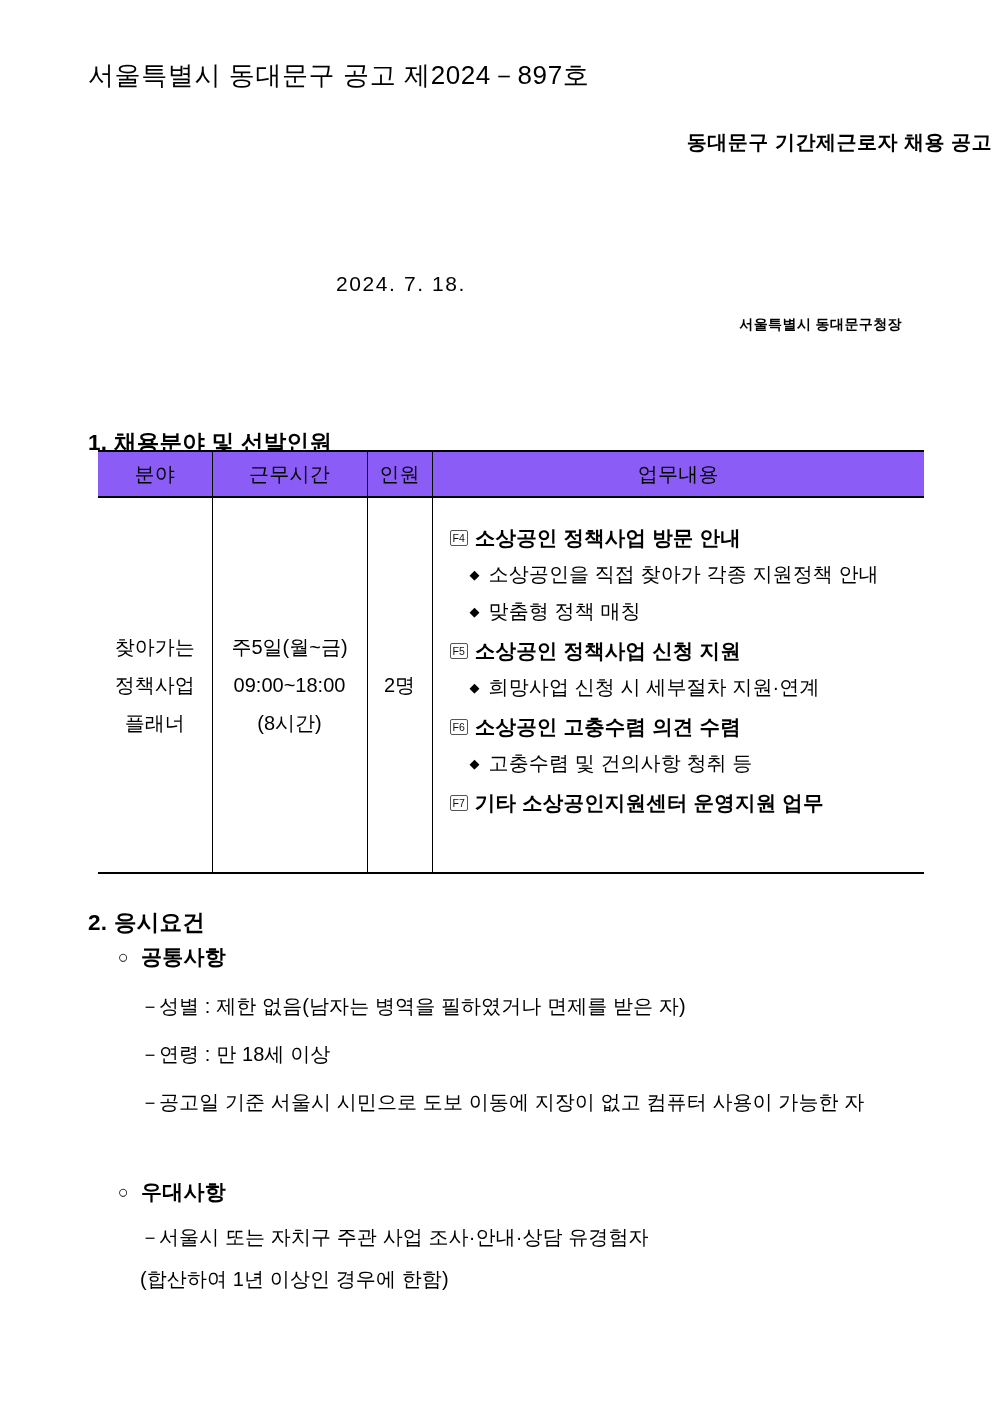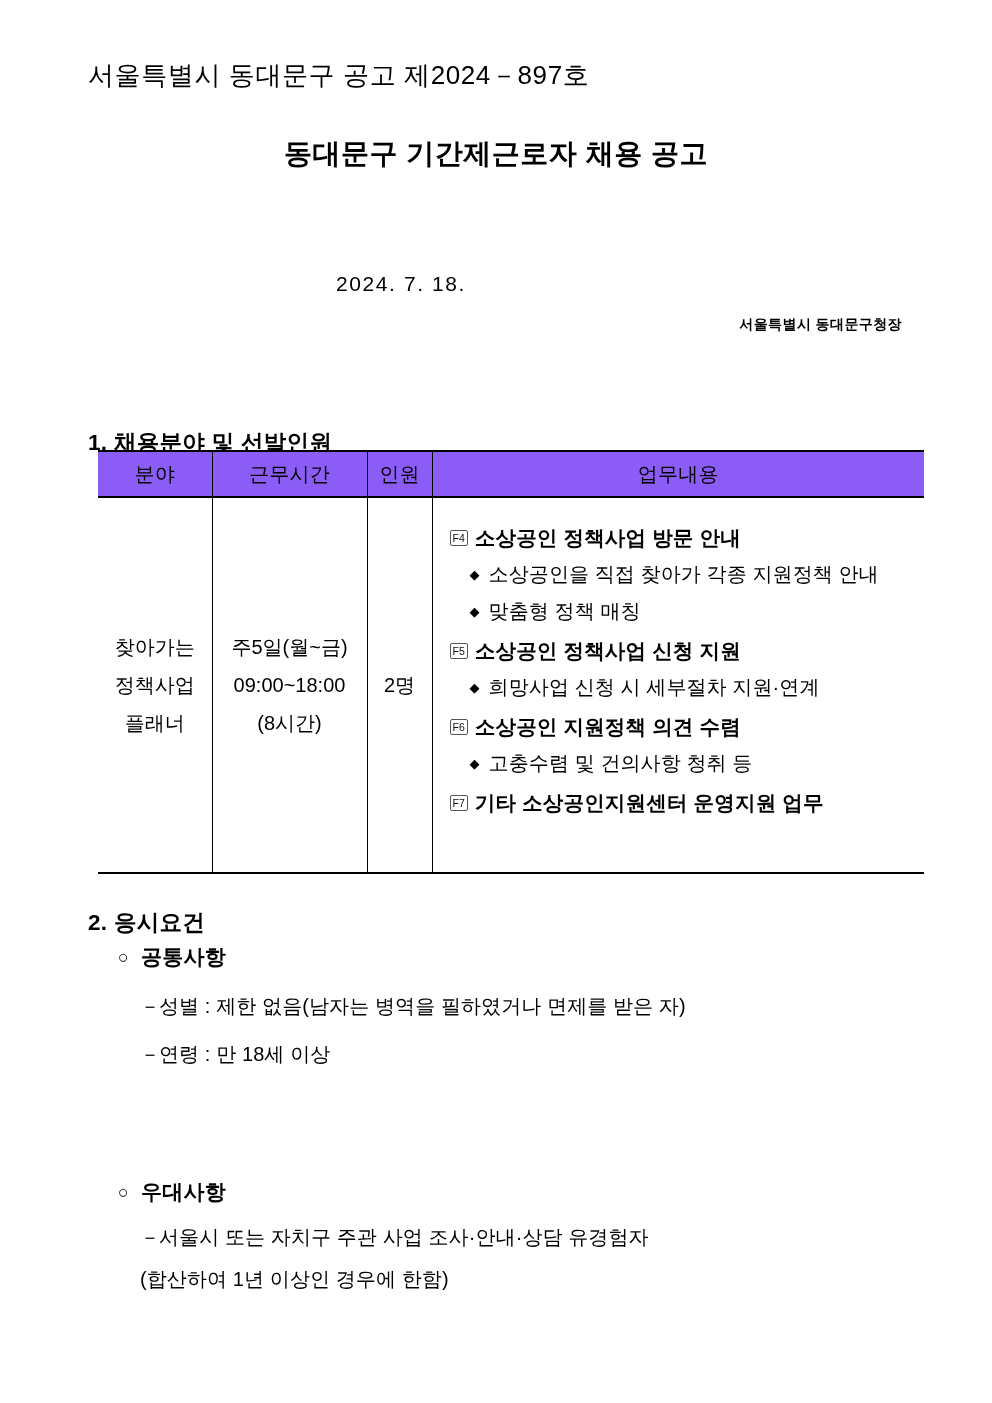--- a/index.html
+++ b/index.html
@@ -32,22 +32,22 @@
     font-size: 26px;
     letter-spacing: 0.6px;
     white-space: nowrap;
   }
 
   .doc-title {
     position: absolute;
     left: 0;
     right: 0;
     top: 116px;
-    text-align: center;
-    font-size: 28px;
+    text-align: right;
+    font-size: 20px;
     font-weight: bold;
     letter-spacing: 0.5px;
   }
 
   .intro {
     position: absolute;
     left: 88px;
     top: 188px;
     width: 824px;
     font-size: 20.5px;
@@ -298,21 +298,21 @@
                 <div class="duty-head">
                   <span class="marker-box">F5</span><span>소상공인 정책사업 신청 지원</span>
                 </div>
                 <div class="duty-sub">
                   <span class="diamond">◆</span><span>희망사업 신청 시 세부절차 지원·연계</span>
                 </div>
               </div>
 
               <div class="duty-group">
                 <div class="duty-head">
-                  <span class="marker-box">F6</span><span>소상공인 지원정책 의견 수렴</span>
+                  <span class="marker-box">F6</span><span>소상공인 고충수렴 의견 수렴</span>
                 </div>
                 <div class="duty-sub">
                   <span class="diamond">◆</span><span>고충수렴 및 건의사항 청취 등</span>
                 </div>
               </div>
 
               <div class="duty-group">
                 <div class="duty-head">
                   <span class="marker-box">F7</span><span>기타 소상공인지원센터 운영지원 업무</span>
                 </div>
@@ -330,20 +330,23 @@
   <div id="req-common-heading" class="req-circle-item">
     <span class="circ">○</span><span>공통사항</span>
   </div>
 
   <div id="req-common-0" class="req-dash-item">
     <span class="dash">－</span><span>성별 : 제한 없음(남자는 병역을 필하였거나 면제를 받은 자)</span>
   </div>
   <div id="req-common-1" class="req-dash-item">
     <span class="dash">－</span><span>연령 : 만 18세 이상</span>
   </div>
+  <div id="req-common-2" class="req-dash-item">
+    <span class="dash">－</span><span>공고일 기준 서울시 시민으로 도보 이동에 지장이 없고 컴퓨터 사용이 가능한 자</span>
+  </div>
 
   <div id="req-pref-heading" class="req-circle-item">
     <span class="circ">○</span><span>우대사항</span>
   </div>
 
   <div id="req-pref-0" class="req-dash-item">
     <span class="dash">－</span><span>서울시 또는 자치구 주관 사업 조사·안내·상담 유경험자</span>
   </div>
 
   <div class="req-cont-line">(합산하여 1년 이상인 경우에 한함)</div>

